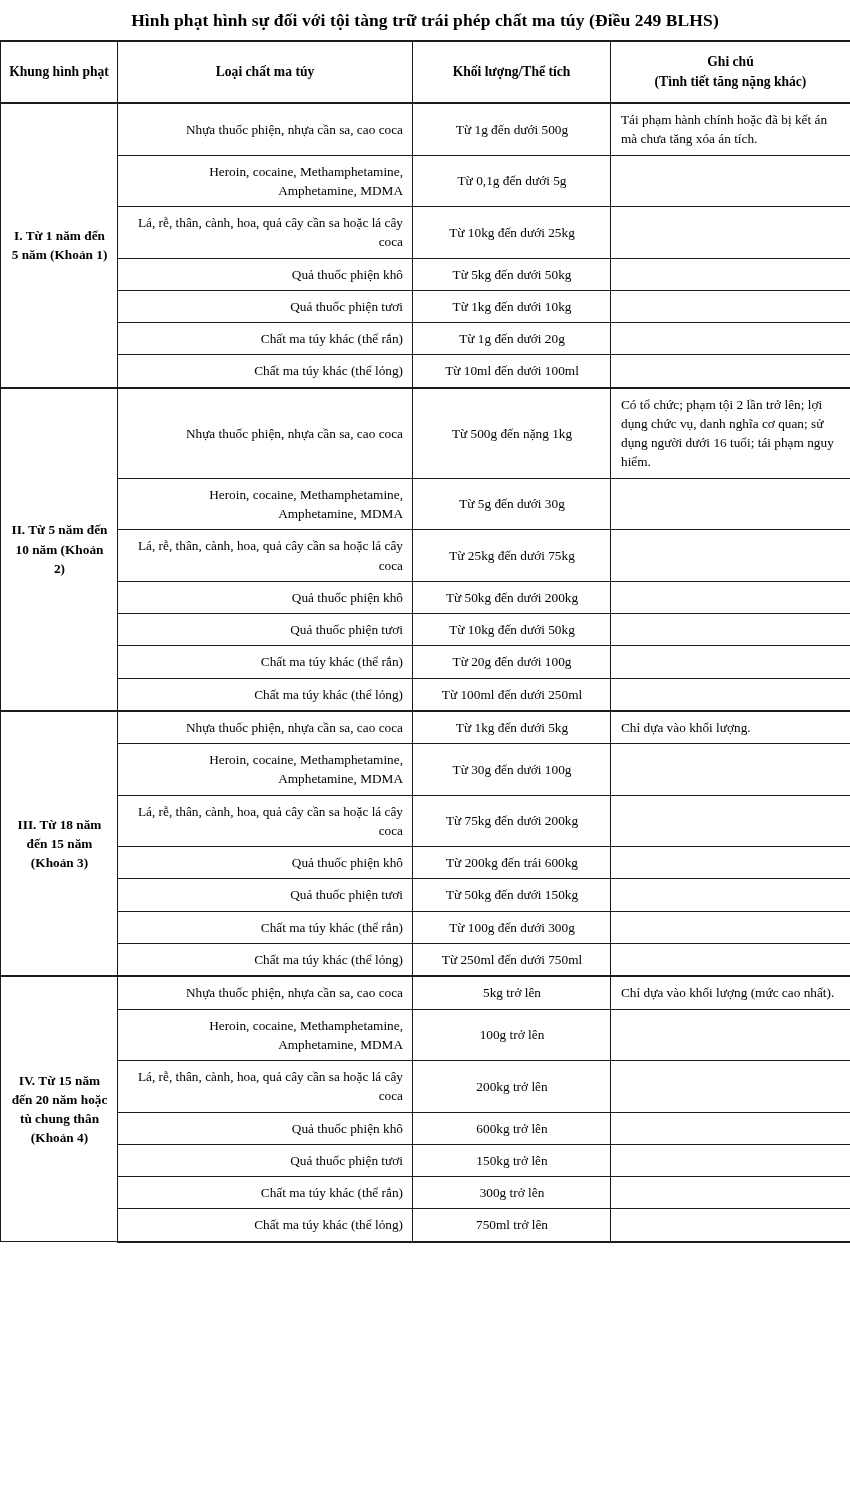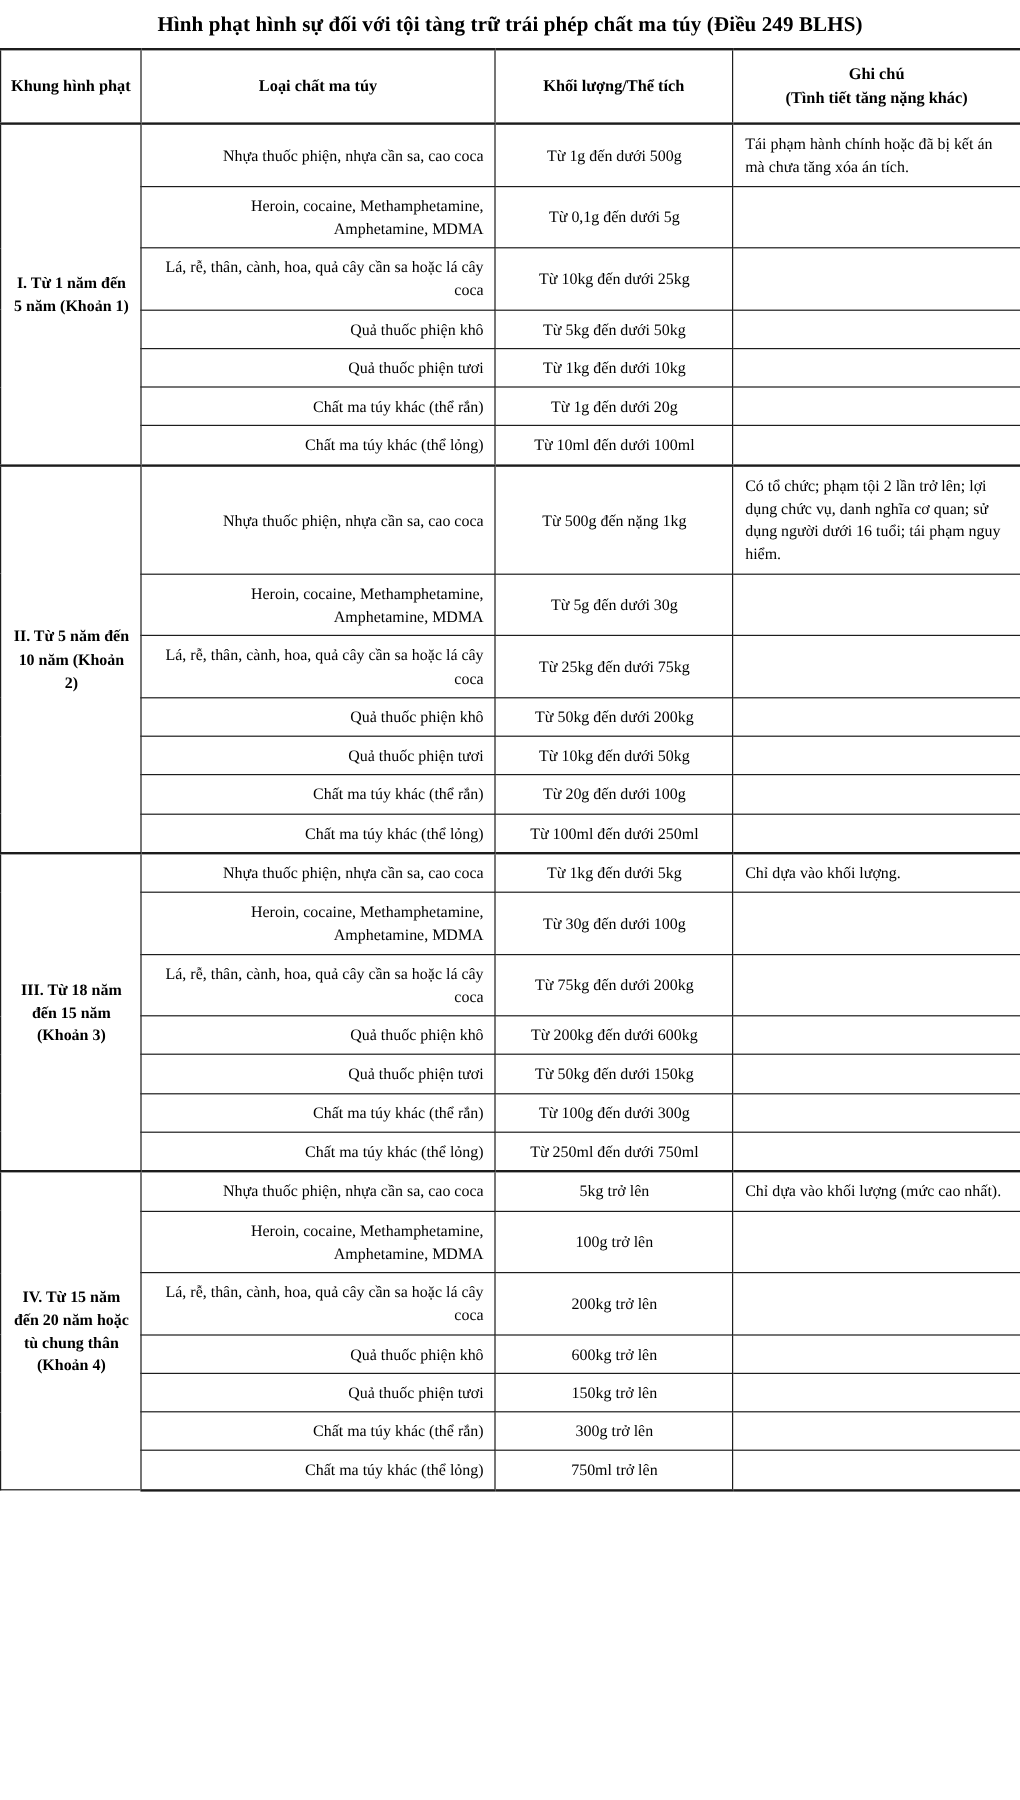--- a/index.html
+++ b/index.html
@@ -206,21 +206,21 @@
           <td class="amount-cell">Từ 30g đến dưới 100g</td>
           <td class="note-cell">&nbsp;</td>
         </tr>
         <tr>
           <td class="sub-cell">Lá, rễ, thân, cành, hoa, quả cây cần sa hoặc lá cây coca</td>
           <td class="amount-cell">Từ 75kg đến dưới 200kg</td>
           <td class="note-cell">&nbsp;</td>
         </tr>
         <tr>
           <td class="sub-cell">Quả thuốc phiện khô</td>
-          <td class="amount-cell">Từ 200kg đến dưới 600kg</td>
+          <td class="amount-cell">Từ 200kg đến trái 600kg</td>
           <td class="note-cell">&nbsp;</td>
         </tr>
         <tr>
           <td class="sub-cell">Quả thuốc phiện tươi</td>
           <td class="amount-cell">Từ 50kg đến dưới 150kg</td>
           <td class="note-cell">&nbsp;</td>
         </tr>
         <tr>
           <td class="sub-cell">Chất ma túy khác (thể rắn)</td>
           <td class="amount-cell">Từ 100g đến dưới 300g</td>

